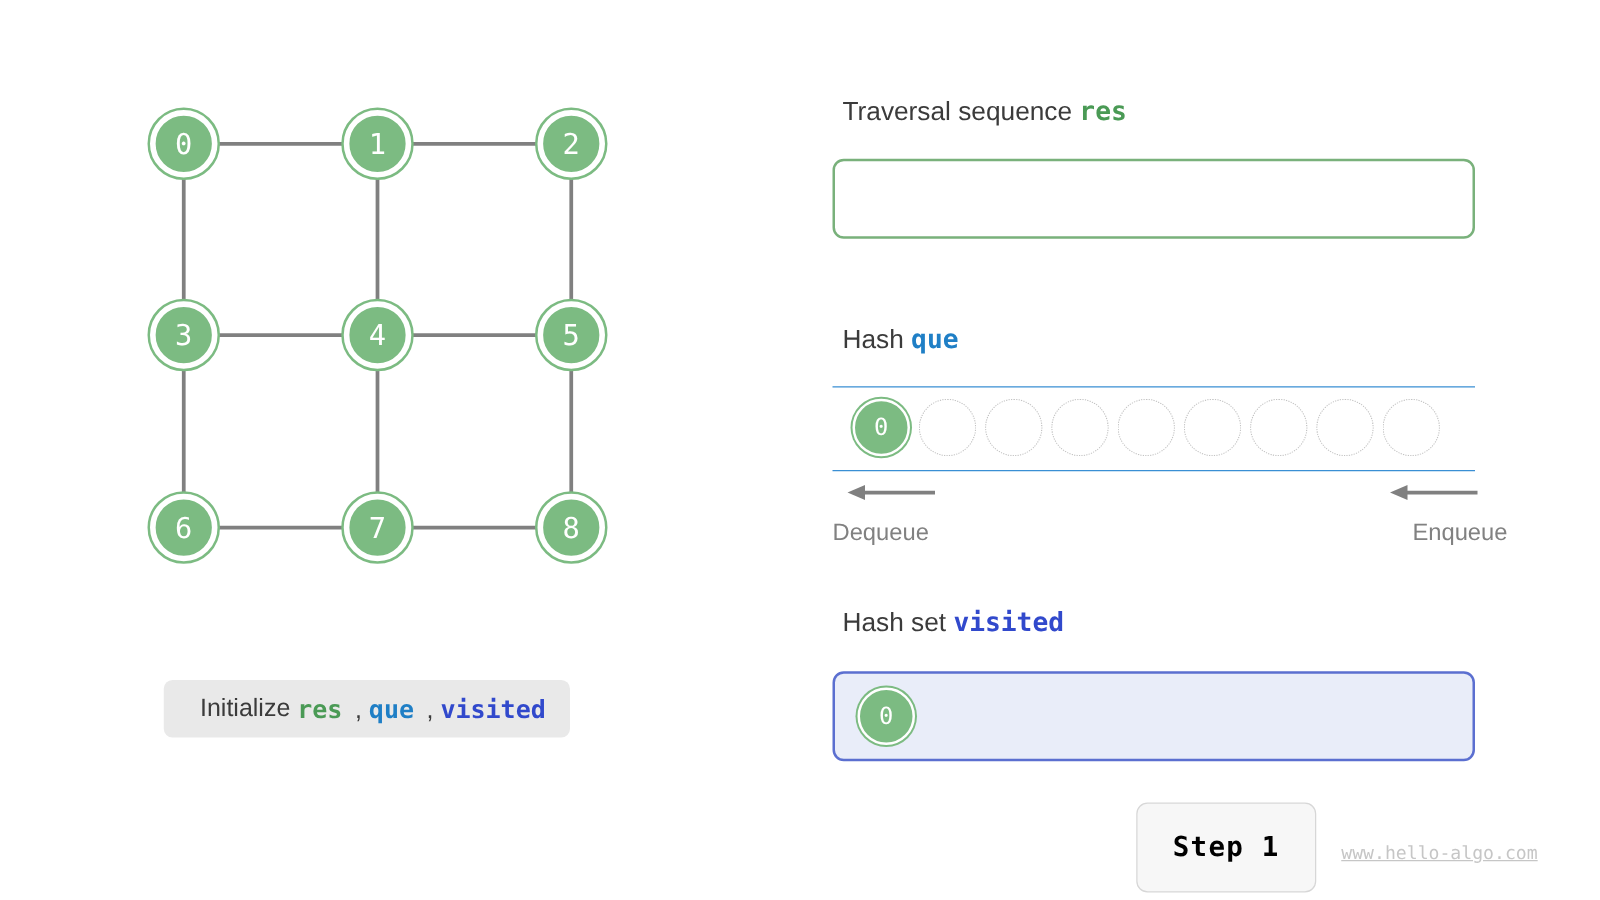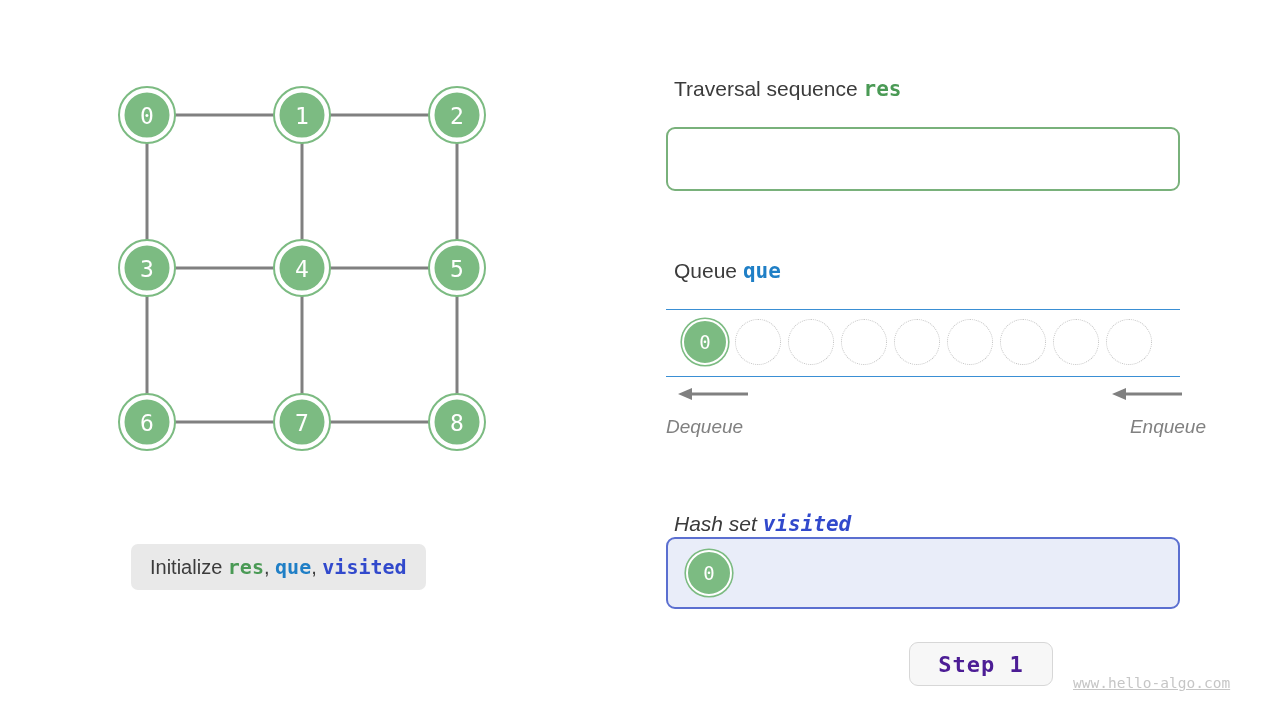--- a/index.html
+++ b/index.html
@@ -47,20 +47,21 @@
     display: flex;
     align-items: center;
     background: #e9e9e9;
     border-radius: 7px;
     white-space: pre;
   }
   #caption-box .cap-plain {
     font-family: "Liberation Sans", sans-serif;
     font-size: 20px;
     color: #3b3b3b;
+    margin-left: 10px;
   }
   #caption-box .cap-code {
     font-family: "DejaVu Sans Mono", monospace;
     font-size: 20px;
     font-weight: bold;
   }
 
   
   #right-panel {
     position: absolute;
@@ -169,27 +170,26 @@
     height: 20px;
   }
   #arrow-dequeue { left: 8px; }
   #arrow-enqueue { left: 442px; }
   .queue-dir-label {
     position: absolute;
     top: 416px;
     font-family: "Liberation Sans", sans-serif;
     font-size: 19px;
     color: #818181;
-    font-style: italic;
   }
   #label-dequeue { left: 0px; }
   #label-enqueue { right: 0px; text-align: right; }
 
   
-  #visited-label { left: 8px; top: 512px; font-style: italic; }
+  #visited-label { left: 8px; top: 486px; }
   #visited-box {
     position: absolute;
     left: 0px;
     top: 537px;
     width: 514px;
     height: 72px;
     box-sizing: border-box;
     border: 2px solid #5b6fd0;
     border-radius: 9px;
     background: #e9edf9;
@@ -198,32 +198,32 @@
     padding-left: 18px;
     gap: 14px;
   }
 
   
   #step-badge {
     position: absolute;
     left: 909px;
     top: 642px;
     width: 144px;
-    height: 44px;
+    height: 72px;
     box-sizing: border-box;
     border: 1.5px solid #d7d7d7;
     border-radius: 9px;
     background: #f7f7f7;
     display: flex;
     align-items: center;
     justify-content: center;
     font-family: "DejaVu Sans Mono", monospace;
     font-size: 22px;
     font-weight: bold;
-    color: #4c1d95;
+    color: #000000;
     letter-spacing: 1px;
   }
   #watermark {
     position: absolute;
     left: 1073px;
     top: 675px;
     font-family: "DejaVu Sans Mono", monospace;
     font-size: 14.5px;
     color: #c6c6c6;
     white-space: pre;
@@ -297,21 +297,21 @@
 
 <div id="caption-box">
   <span class="cap-plain">Initialize </span><span id="caption-parts"><span class="cap-code" style="color: rgb(74, 154, 85);">res</span><span class="cap-plain" style="color: rgb(59, 59, 59);">, </span><span class="cap-code" style="color: rgb(31, 127, 198);">que</span><span class="cap-plain" style="color: rgb(59, 59, 59);">, </span><span class="cap-code" style="color: rgb(49, 73, 204);">visited</span></span>
 </div>
 
 <div id="right-panel">
 
   <div class="section-label" id="res-label"><span>Traversal sequence </span><span class="var" id="res-label-var" style="color: rgb(74, 154, 85);">res</span></div>
   <div id="res-box"></div>
 
-  <div class="section-label" id="queue-label"><span>Queue </span><span class="var" id="queue-label-var" style="color: rgb(31, 127, 198);">que</span></div>
+  <div class="section-label" id="queue-label"><span>Hash </span><span class="var" id="queue-label-var" style="color: rgb(31, 127, 198);">que</span></div>
 
   <div id="queue-area">
     <div class="queue-rule" id="queue-rule-top"></div>
     <div class="queue-rule" id="queue-rule-bottom"></div>
     <div id="queue-slots">
         <div class="token">0</div>
         <div class="slot-empty"></div>
         <div class="slot-empty"></div>
         <div class="slot-empty"></div>
         <div class="slot-empty"></div>

